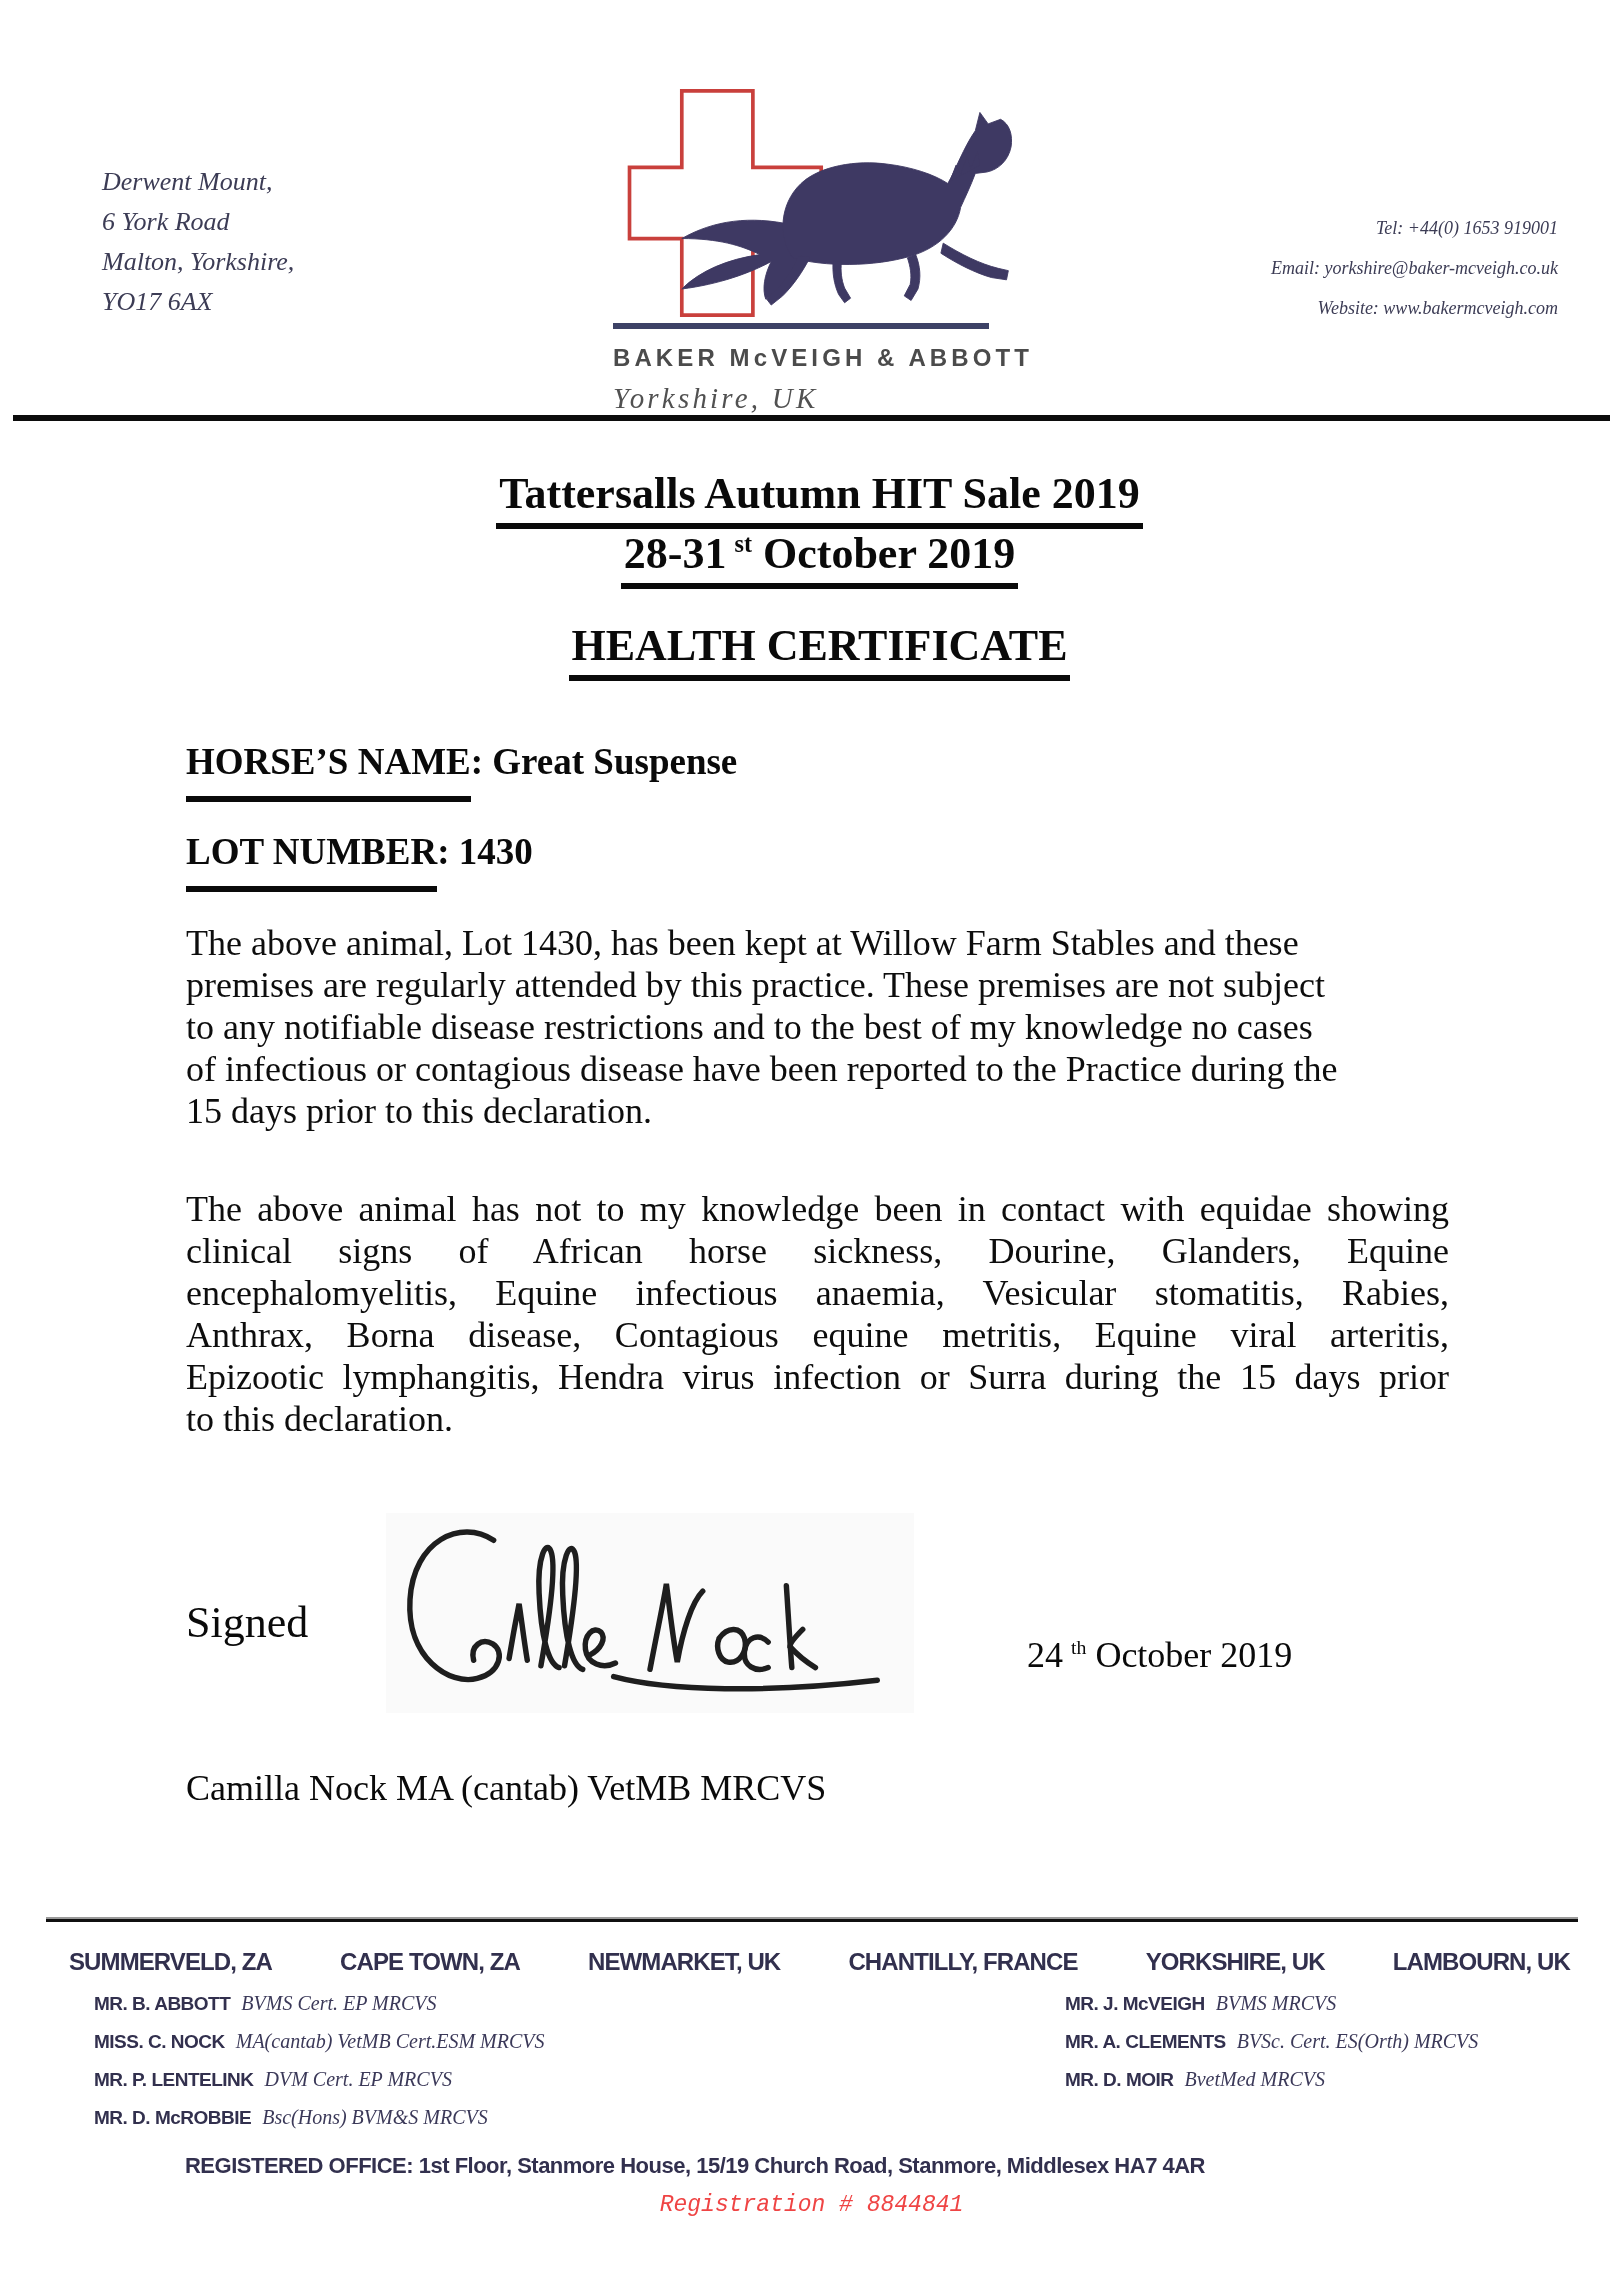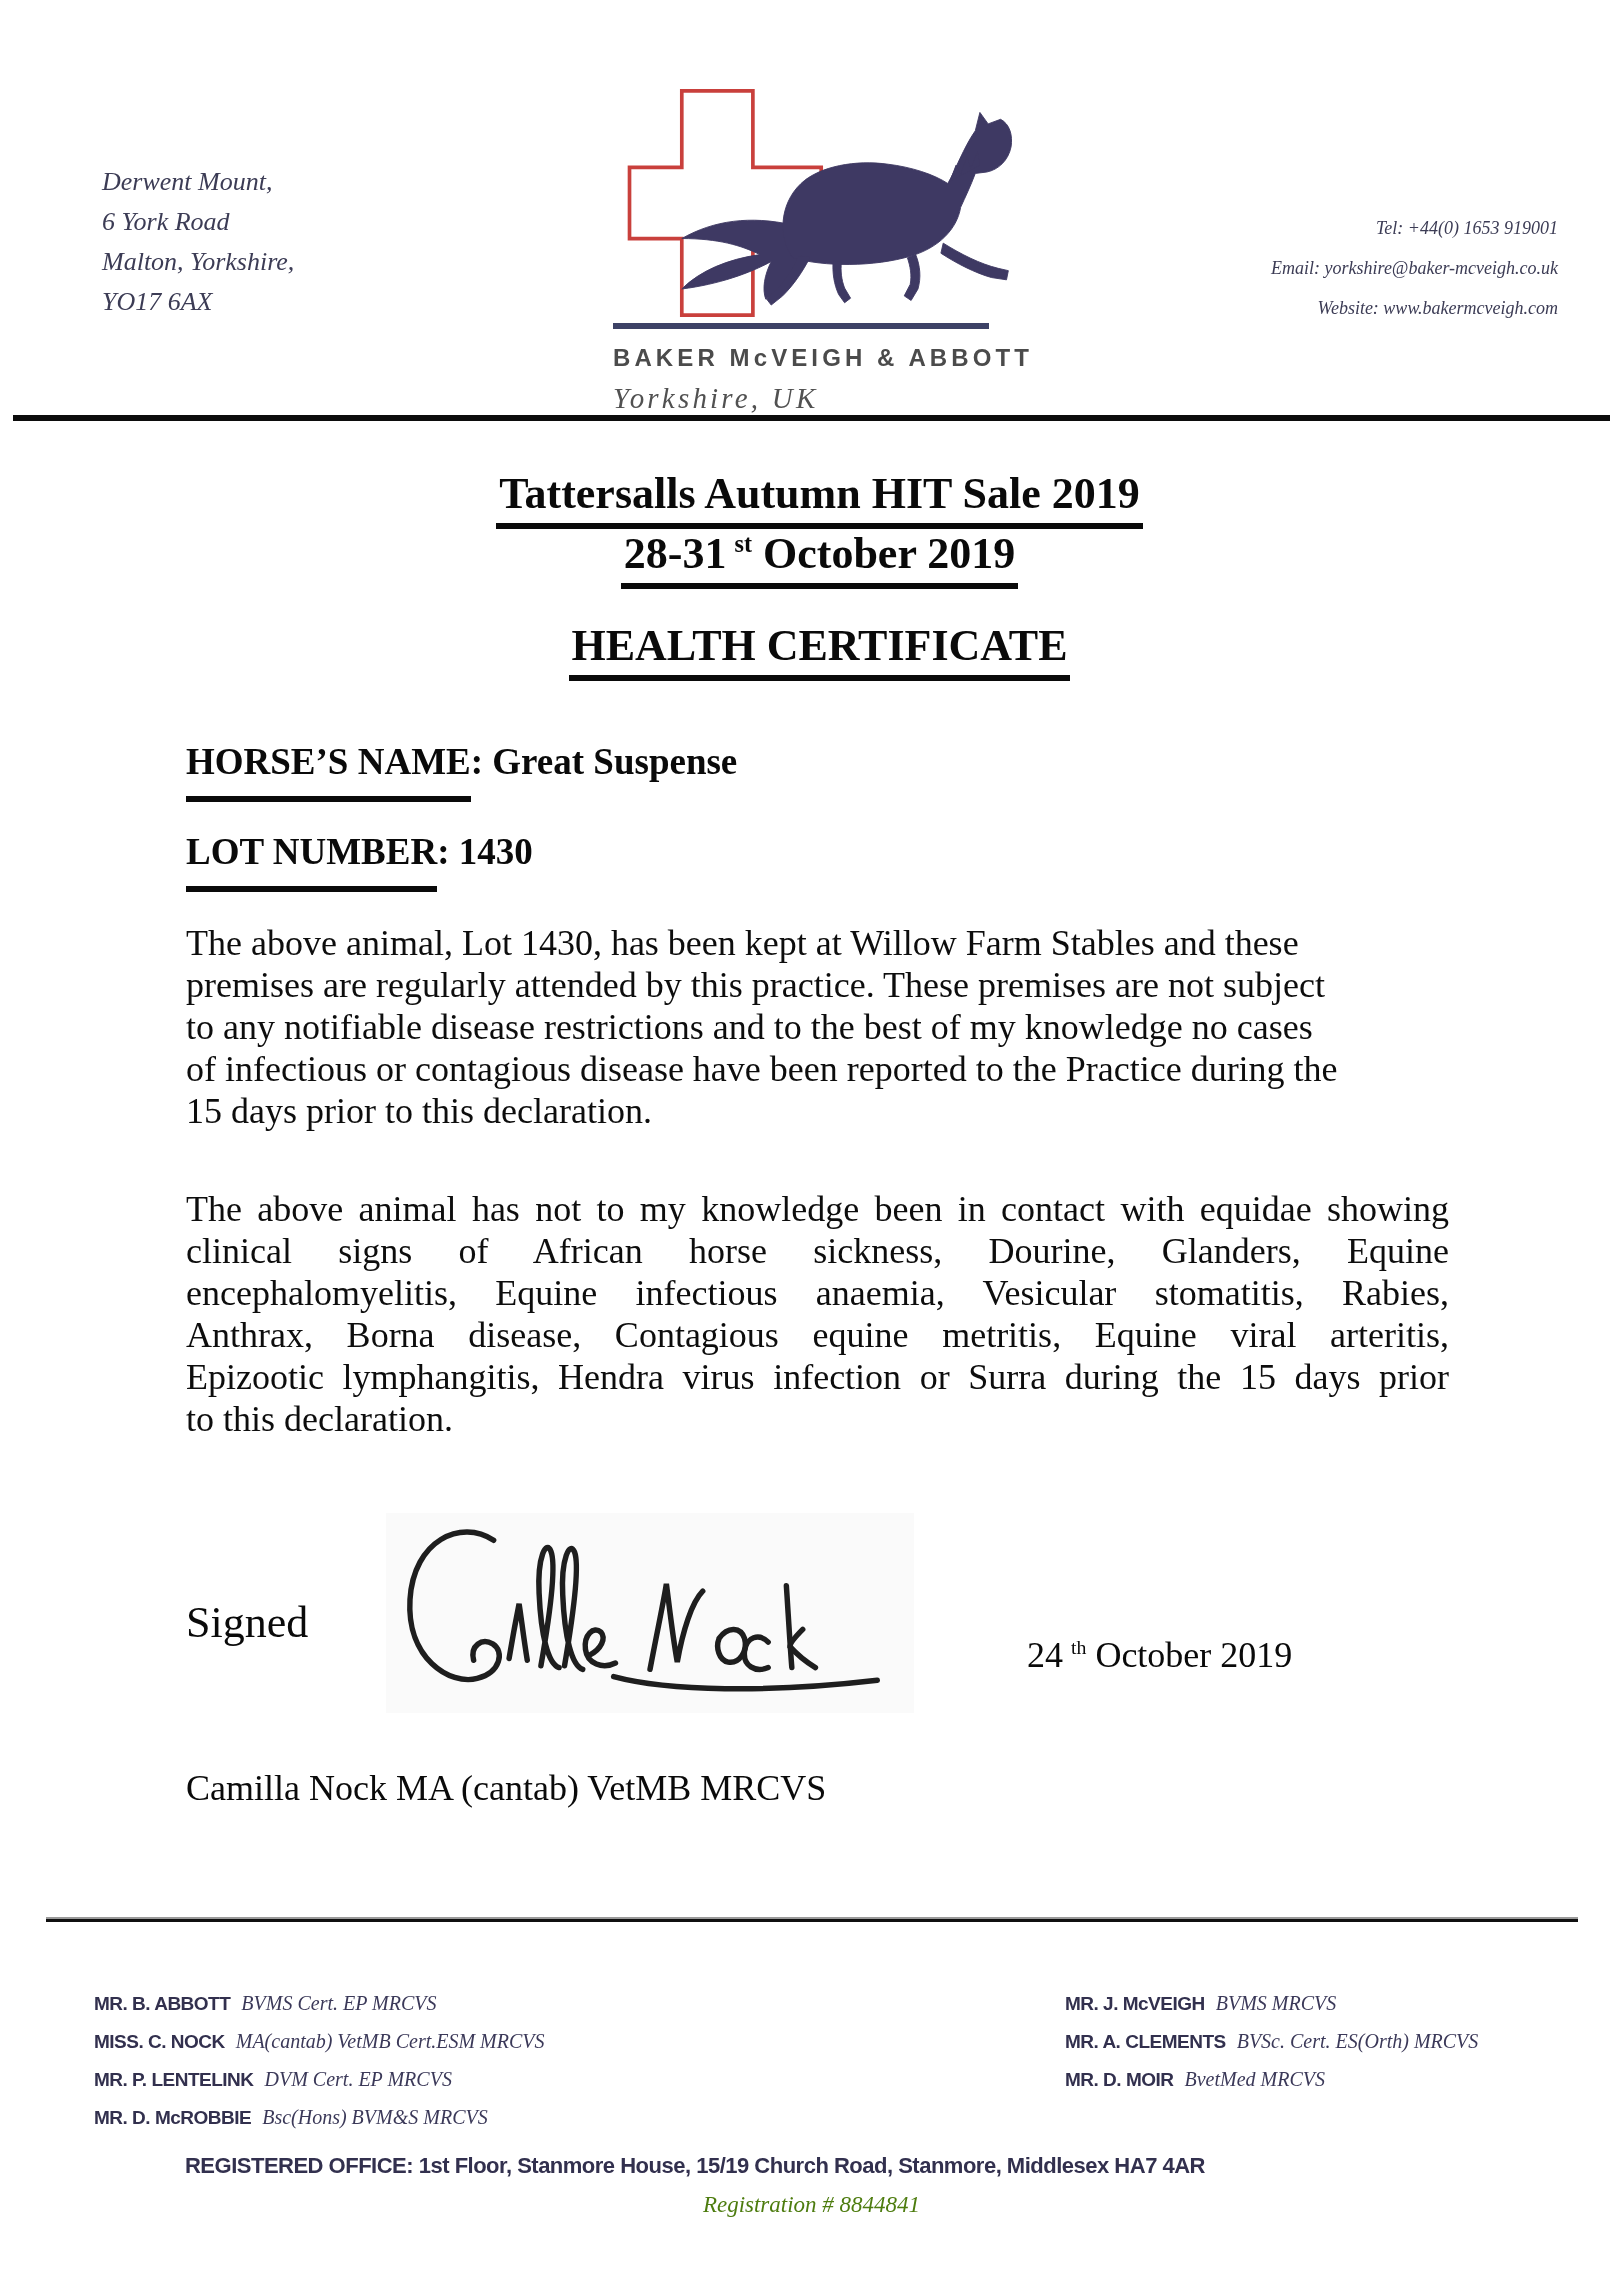--- a/index.html
+++ b/index.html
@@ -78,21 +78,21 @@
     font-size:19px; letter-spacing:-0.5px; color:#32304e;
   }
   .vcred { font-style:italic; font-size:20px; color:#3b3959; }
   .reg-office {
     position:absolute; left:0; top:2153px; width:1390px; text-align:center;
     font-family:"Liberation Sans","DejaVu Sans",sans-serif; font-weight:700;
     font-size:22px; letter-spacing:-0.5px; color:#32304e;
   }
   .registration {
     position:absolute; left:0; top:2192px; width:1623px; text-align:center;
-    font-style:italic; font-size:23px; color:#4d7c0f;
+    font-style:italic; font-size:23px; color:#ef4444;font-family:Liberation Mono, monospace;
   }
 </style>
 </head>
 <body>
 
 <div class="page">
 
   <div class="address">
     <div>Derwent Mount,</div>
     <div>6 York Road</div>
@@ -183,20 +183,28 @@
       </g>
     </svg>
   </div>
 
   <div class="sig-date"><span>24</span><sup class="sp">th</sup><span class="pre"> October 2019</span></div>
 
   <div class="vet-line">Camilla Nock MA (cantab) VetMB MRCVS</div>
 
   <div class="footer-rule"></div>
 
+  <div class="locations">
+    <span>SUMMERVELD, ZA</span>
+    <span>CAPE TOWN, ZA</span>
+    <span>NEWMARKET, UK</span>
+    <span>CHANTILLY, FRANCE</span>
+    <span>YORKSHIRE, UK</span>
+    <span>LAMBOURN, UK</span>
+  </div>
 
   <div class="vcol vcol-left">
     <div class="vrow">
       <span class="vname">MR. B. ABBOTT</span>
       <span class="vcred">BVMS Cert. EP MRCVS</span>
     </div>
     <div class="vrow">
       <span class="vname">MISS. C. NOCK</span>
       <span class="vcred">MA(cantab) VetMB Cert.ESM MRCVS</span>
     </div>

